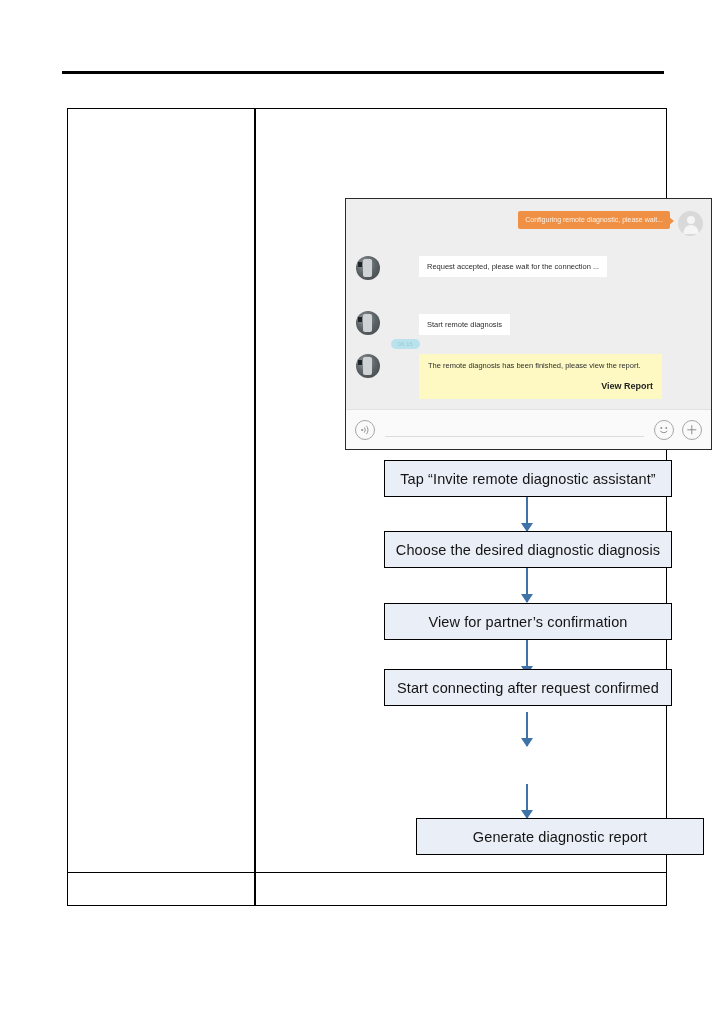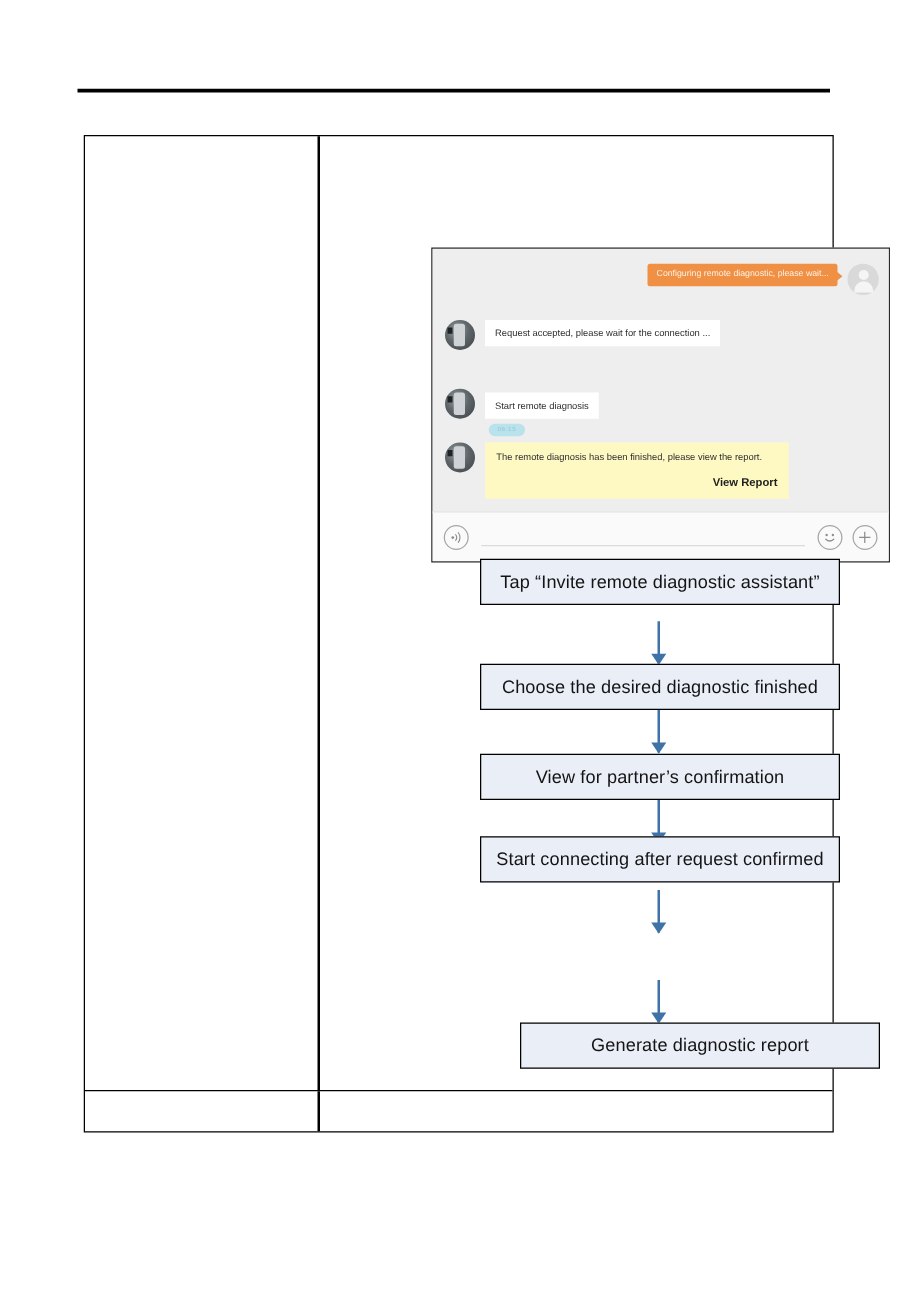--- a/index.html
+++ b/index.html
@@ -83,21 +83,21 @@
 
   .msg-row {
     position: absolute;
     display: flex;
     align-items: flex-start;
   }
   .msg-row.right {
     right: 8px;
     flex-direction: row-reverse;
   }
-  .msg-row.left { left: 10px; }
+  .msg-row.left { left: 10px; gap: 31px; }
 
   .avatar-user {
     width: 25px; height: 25px;
     border-radius: 50%;
     background: #d9d9d9;
     position: relative;
     flex: none;
     margin-left: 8px;
   }
   .avatar-user::before {
@@ -334,24 +334,24 @@
                 <line x1="8.8" y1="4.3" x2="8.8" y2="13.3" stroke="#8d8d8d" stroke-width="1"></line>
                 <line x1="4.3" y1="8.8" x2="13.3" y2="8.8" stroke="#8d8d8d" stroke-width="1"></line>
               </svg>
             </div>
           </div>
         </div>
       </div>
 
       <div class="flow">
 
-        <div class="flow-box" style="top:338px;">Tap “Invite remote diagnostic assistant”</div>
+        <div class="flow-box" style="top:351px;">Tap “Invite remote diagnostic assistant”</div>
         <div class="flow-arrow" style="top:388px;"></div>
 
-        <div class="flow-box" style="top:422px;">Choose the desired diagnostic finished</div>
+        <div class="flow-box" style="top:422px;">Choose the desired diagnostic diagnosis</div>
         <div class="flow-arrow" style="top:459px;"></div>
 
         <div class="flow-box" style="top:494px;">View for partner’s confirmation</div>
         <div class="flow-arrow" style="top:531px;"></div>
 
         <div class="flow-box" style="top:560px;">Start connecting after request confirmed</div>
         <div class="flow-arrow" style="top:603px;"></div>
 
         <div class="flow-arrow" style="top:675px;"></div>
 

